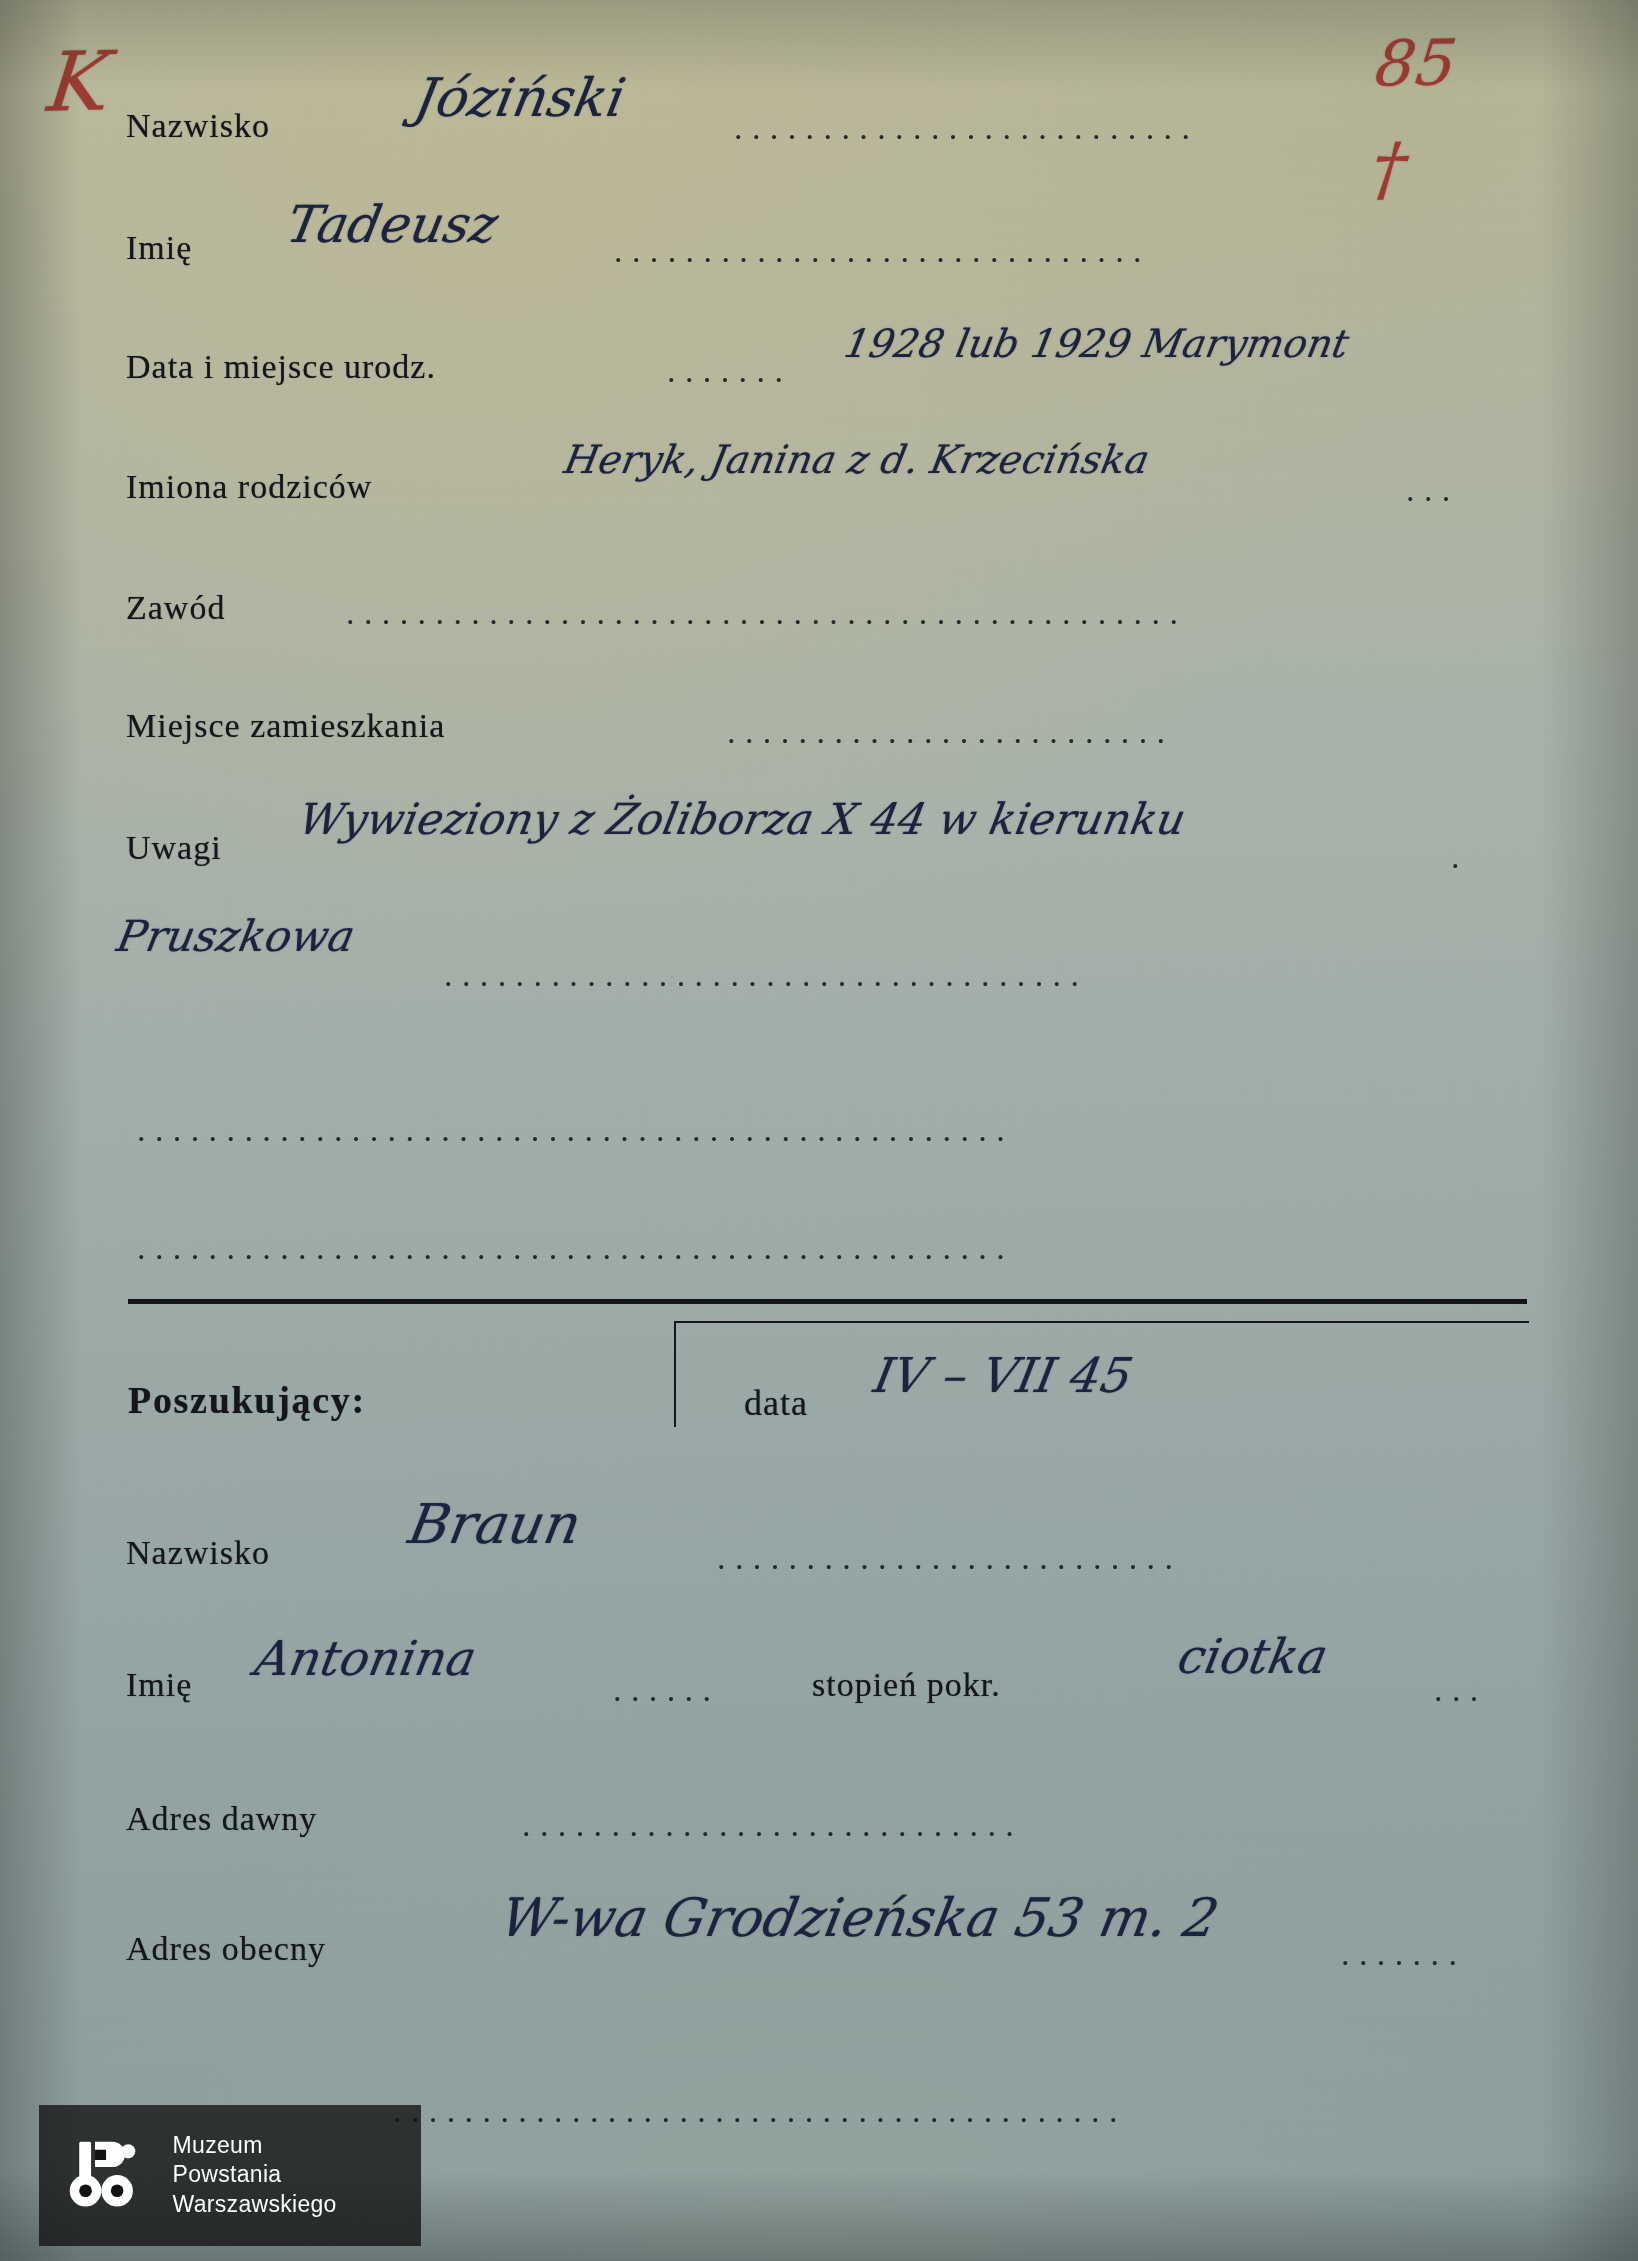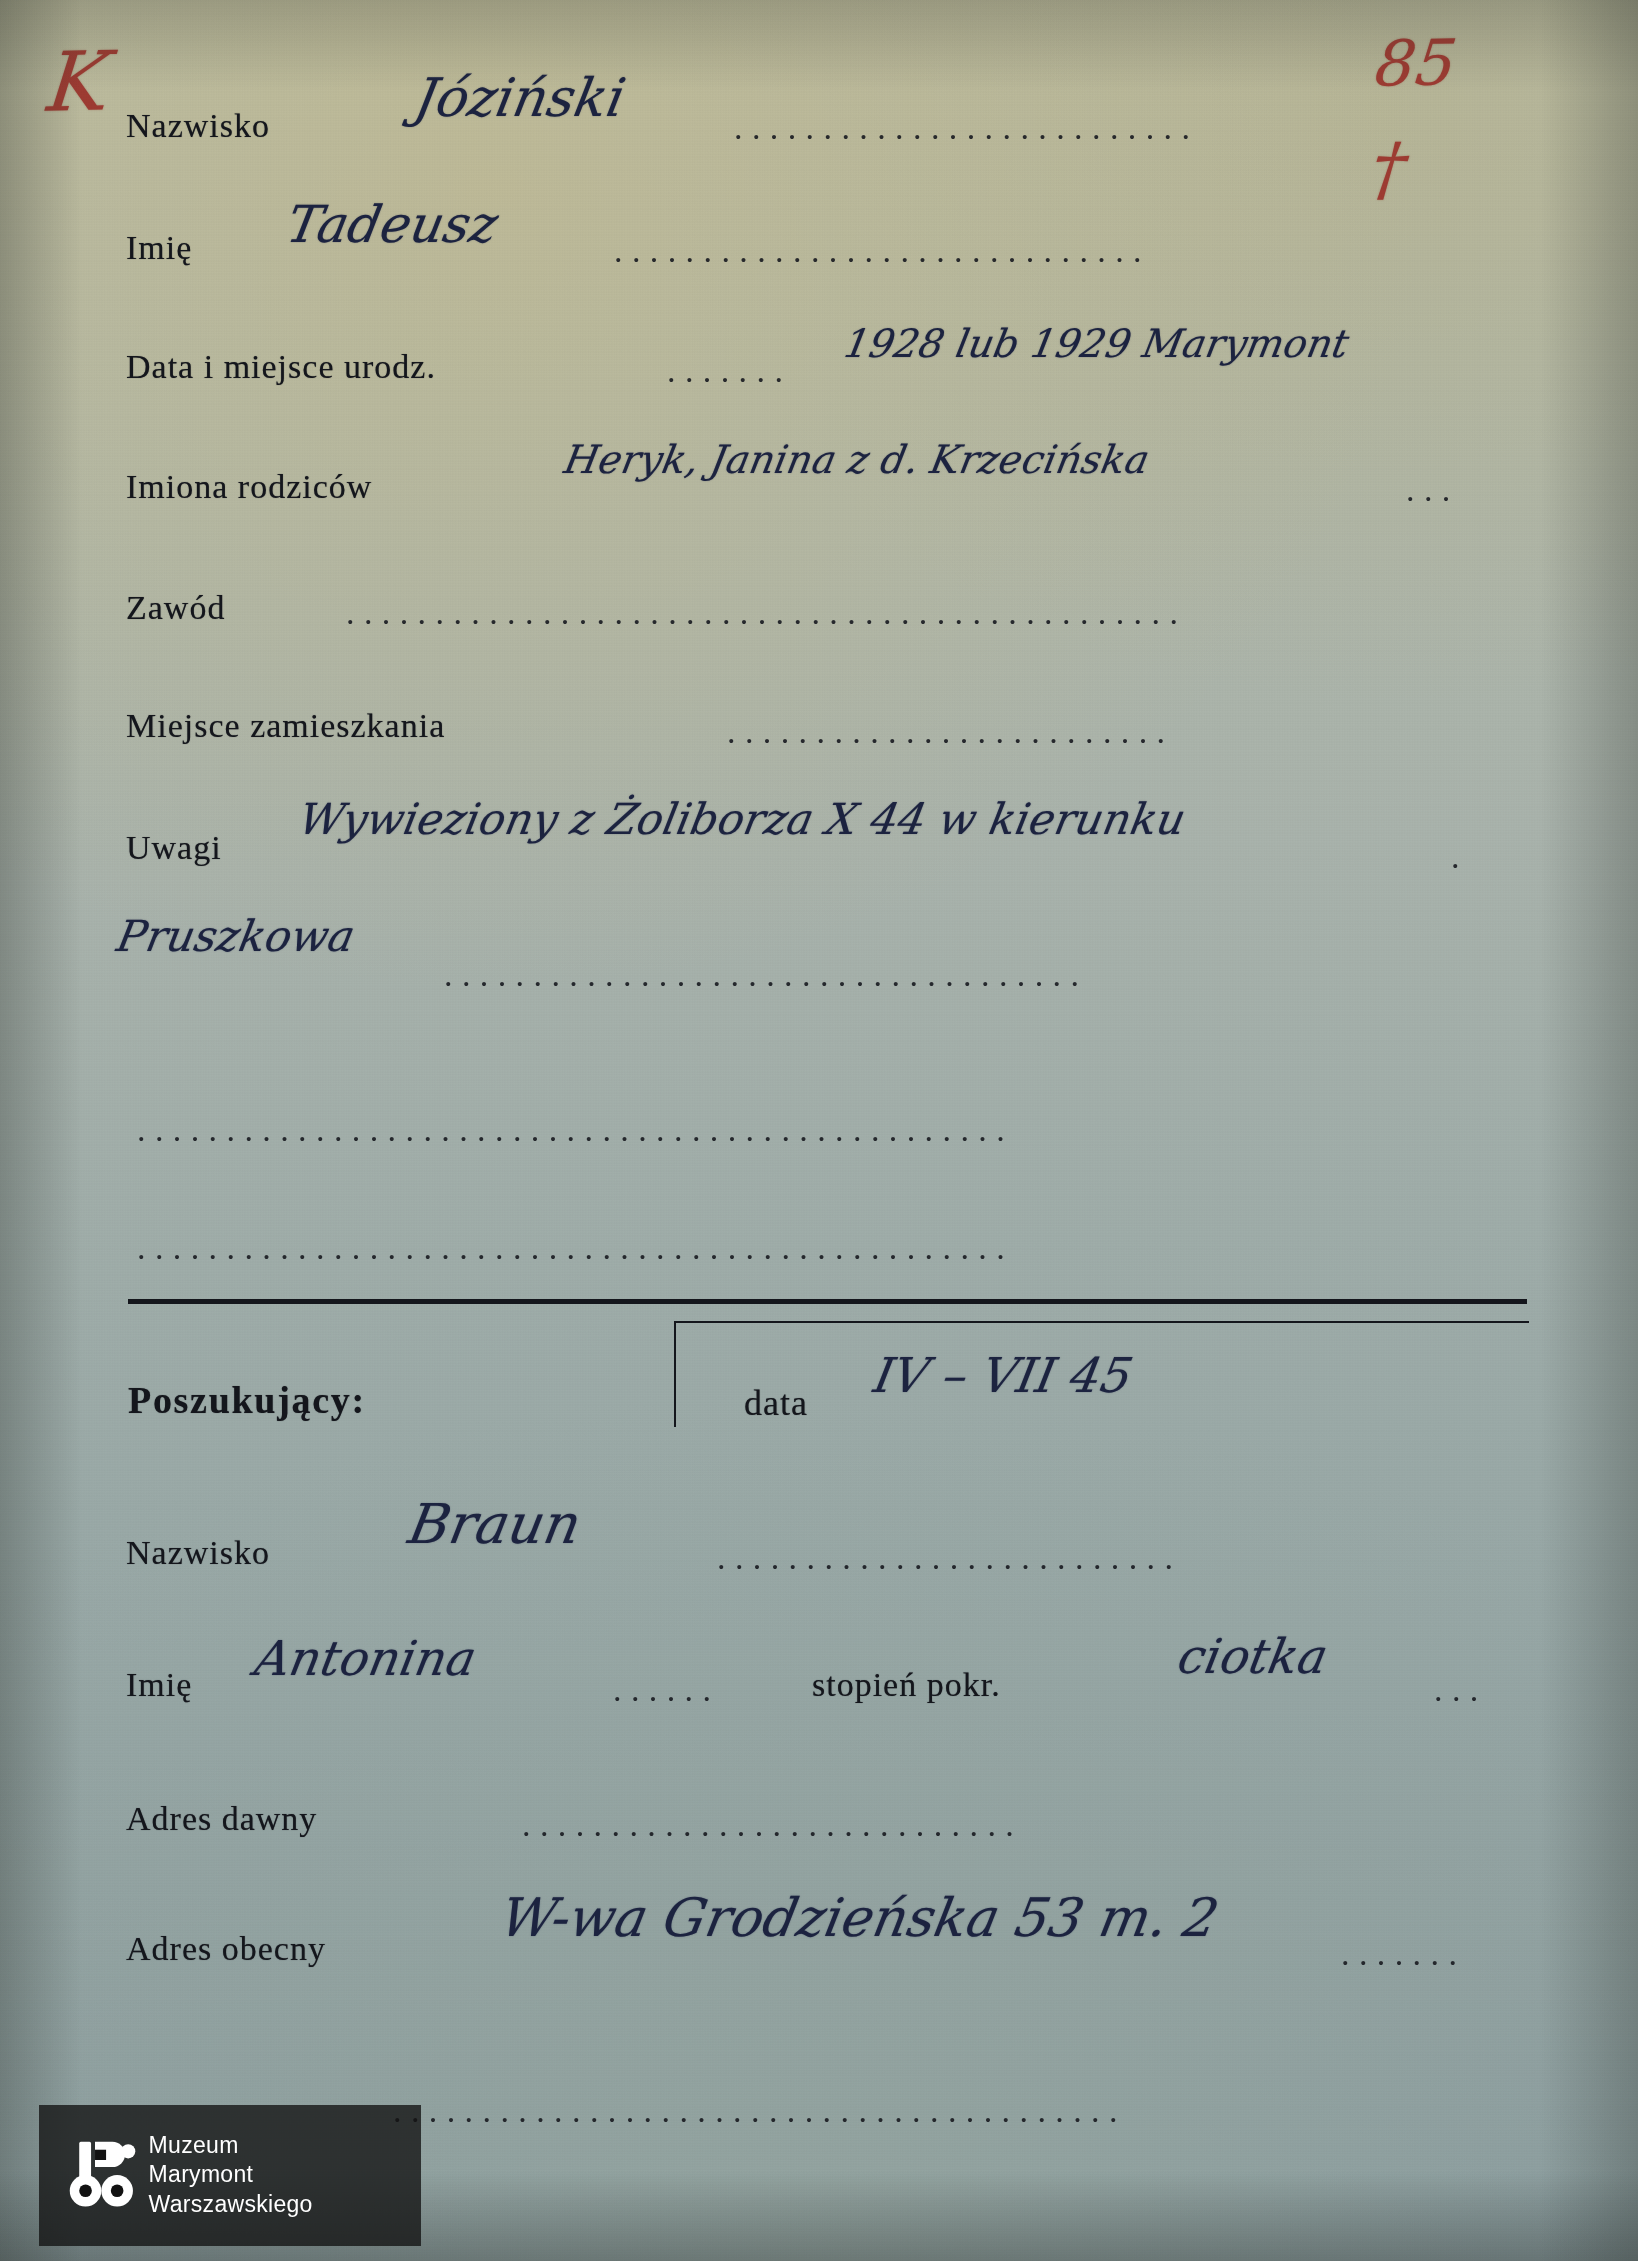--- a/index.html
+++ b/index.html
@@ -98,21 +98,21 @@
   
   #watermark {
     position: absolute;
     left: 39px;
     bottom: 15.4px;
     width: 382px;
     height: 141px;
     background: rgba(18,18,18,0.78);
     display: flex;
     align-items: center;
-    gap: 5px;
+    gap: 29px;
     padding-left: 25.6px;
     box-sizing: border-box;
   }
   #wm-logo {
     width: 79px; height: 82px;
     position: relative;
     flex: none;
   }
   #wm-text {
     color: #ffffff;
@@ -253,19 +253,19 @@
         </g>
         <g fill="#121212">
           <circle cx="26" cy="70" r="8"></circle>
           <circle cx="66" cy="70" r="8"></circle>
           <rect x="38" y="18" width="14" height="13"></rect>
         </g>
       </svg>
     </div>
     <div id="wm-text">
       <div>Muzeum</div>
-      <div>Marymont</div>
+      <div>Powstania</div>
       <div>Warszawskiego</div>
     </div>
   </div>
 
 </div>
 
 
 </body></html>

